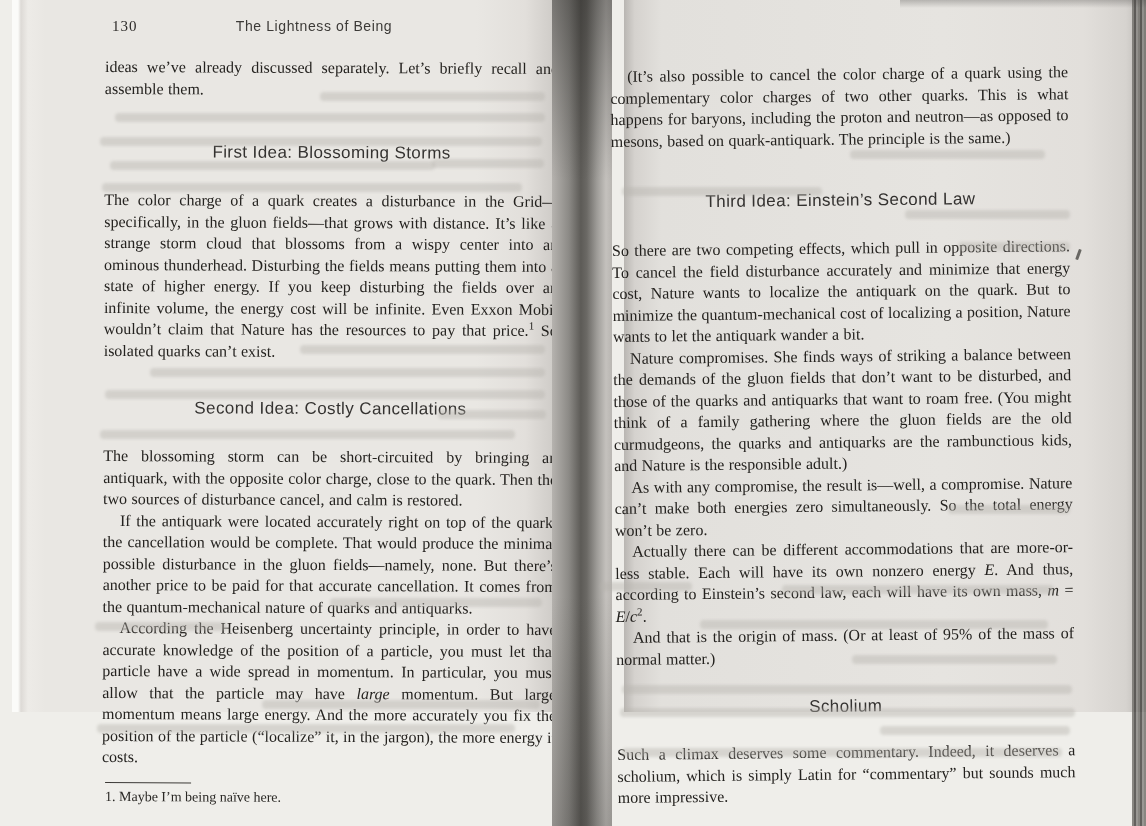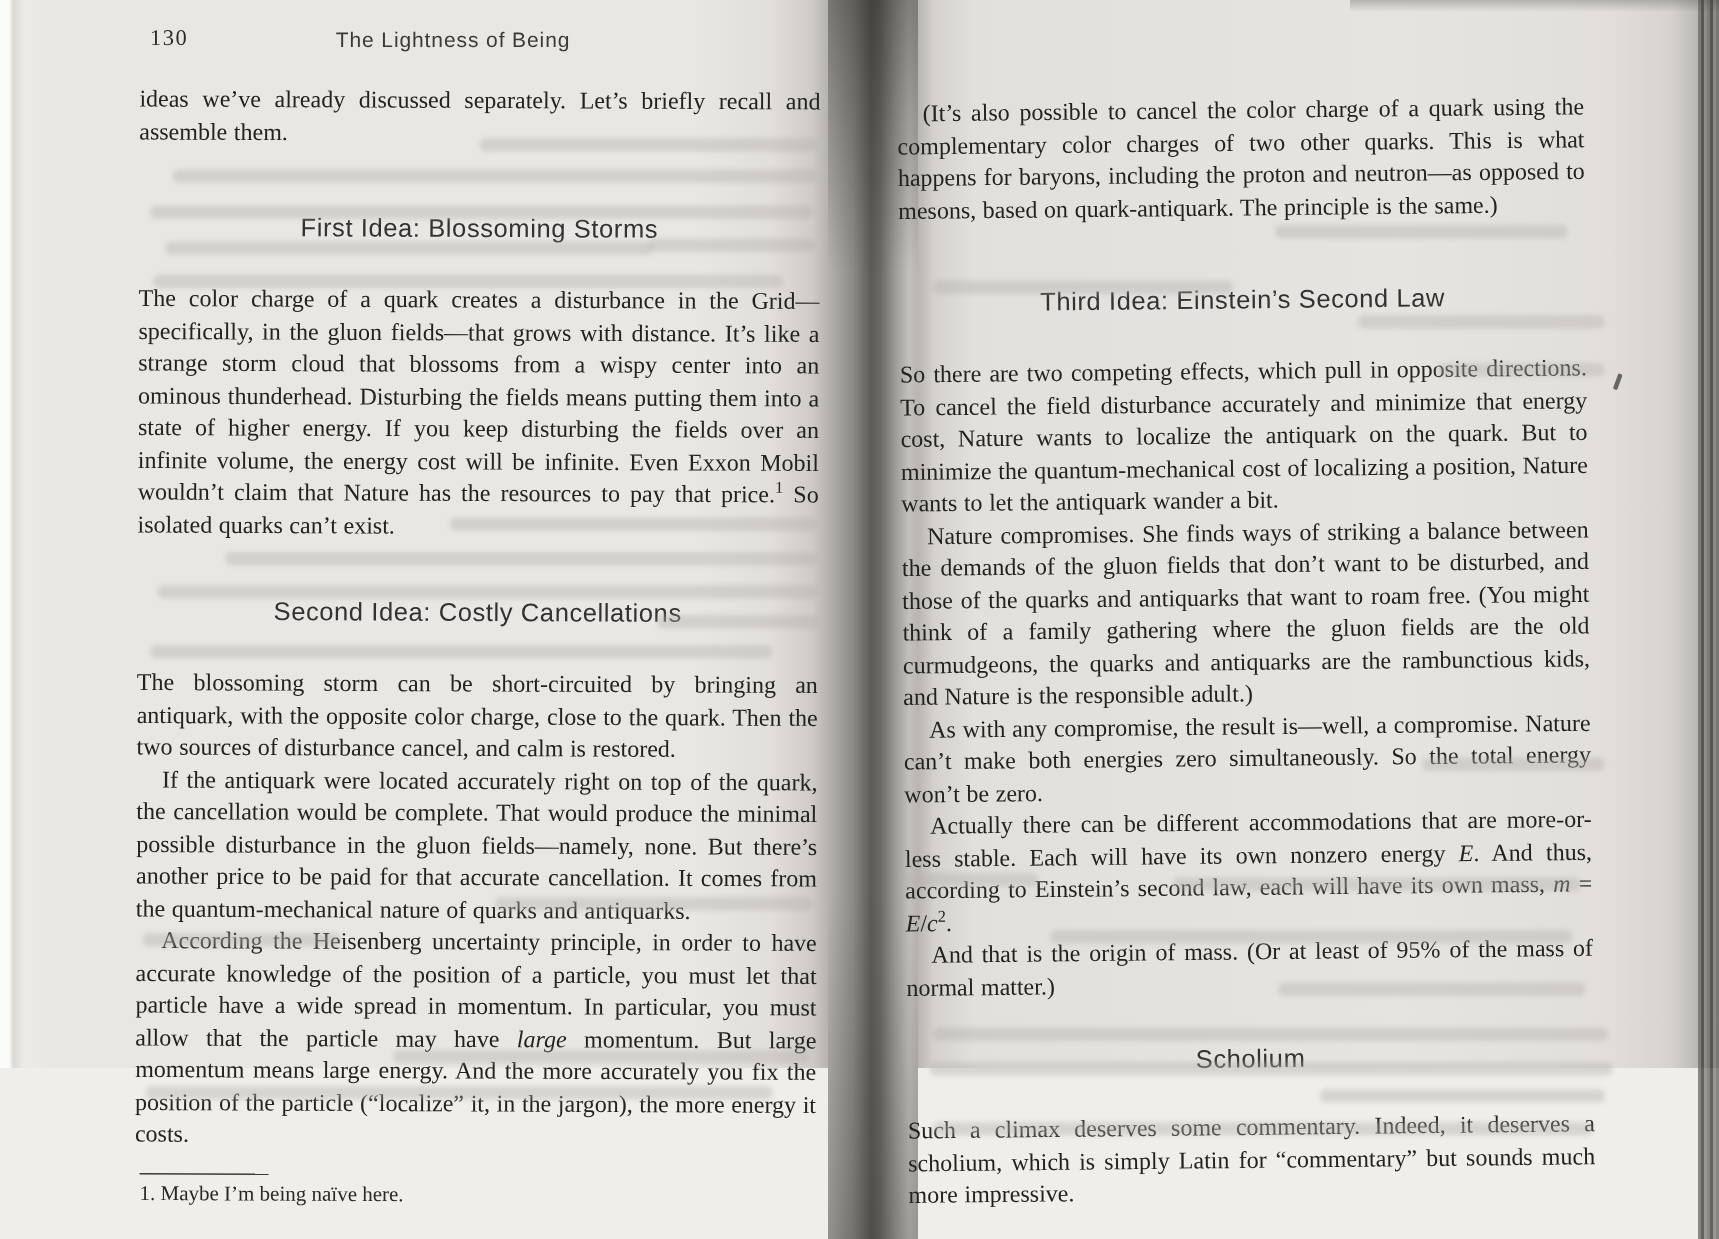--- a/index.html
+++ b/index.html
@@ -1,21 +1,21 @@
 <!DOCTYPE html>
 <html><head>
 <meta charset="utf-8">
 <style>
   html,body{margin:0;padding:0;}
   body{width:1146px;height:826px;overflow:hidden;background:#f4f3f0;
        font-family:"Liberation Serif",serif;}
   .scan{position:absolute;left:0;top:0;width:1146px;height:826px;background:#efeeea;}
 
   
-  .page{position:absolute;top:0;height:712px;}
+  .page{position:absolute;top:0;height:712px;margin-left:12px;}
   .page-left{left:0;width:552px;
     background:linear-gradient(90deg,#fbfbf9 0,#fbfbf9 6px,#dddad6 9px,#edebe7 16px,
                #e9e7e3 6%,#e9e7e3 84%,#e2dfdb 93%,#cfccc8 98%,#b6b3af 100%);}
   .page-right{left:612px;width:534px;
     background:linear-gradient(90deg,#b9b6b2 0,#d5d2ce 2%,#e2e0dc 7%,#e6e4e0 60%,
                #e2dfdb 86%,#d6d3cf 94%,#b4b2ae 98%,#8f8d8a 100%);}
   .spine{position:absolute;top:0;left:552px;width:60px;height:826px;
     background:linear-gradient(90deg,#b6b3af 0,#8c8a86 28%,#5d5b57 48%,#6b6965 58%,
                #9e9c98 75%,#c4c1bd 90%,#b9b6b2 100%);}
   .spine::after{content:"";position:absolute;inset:0;

